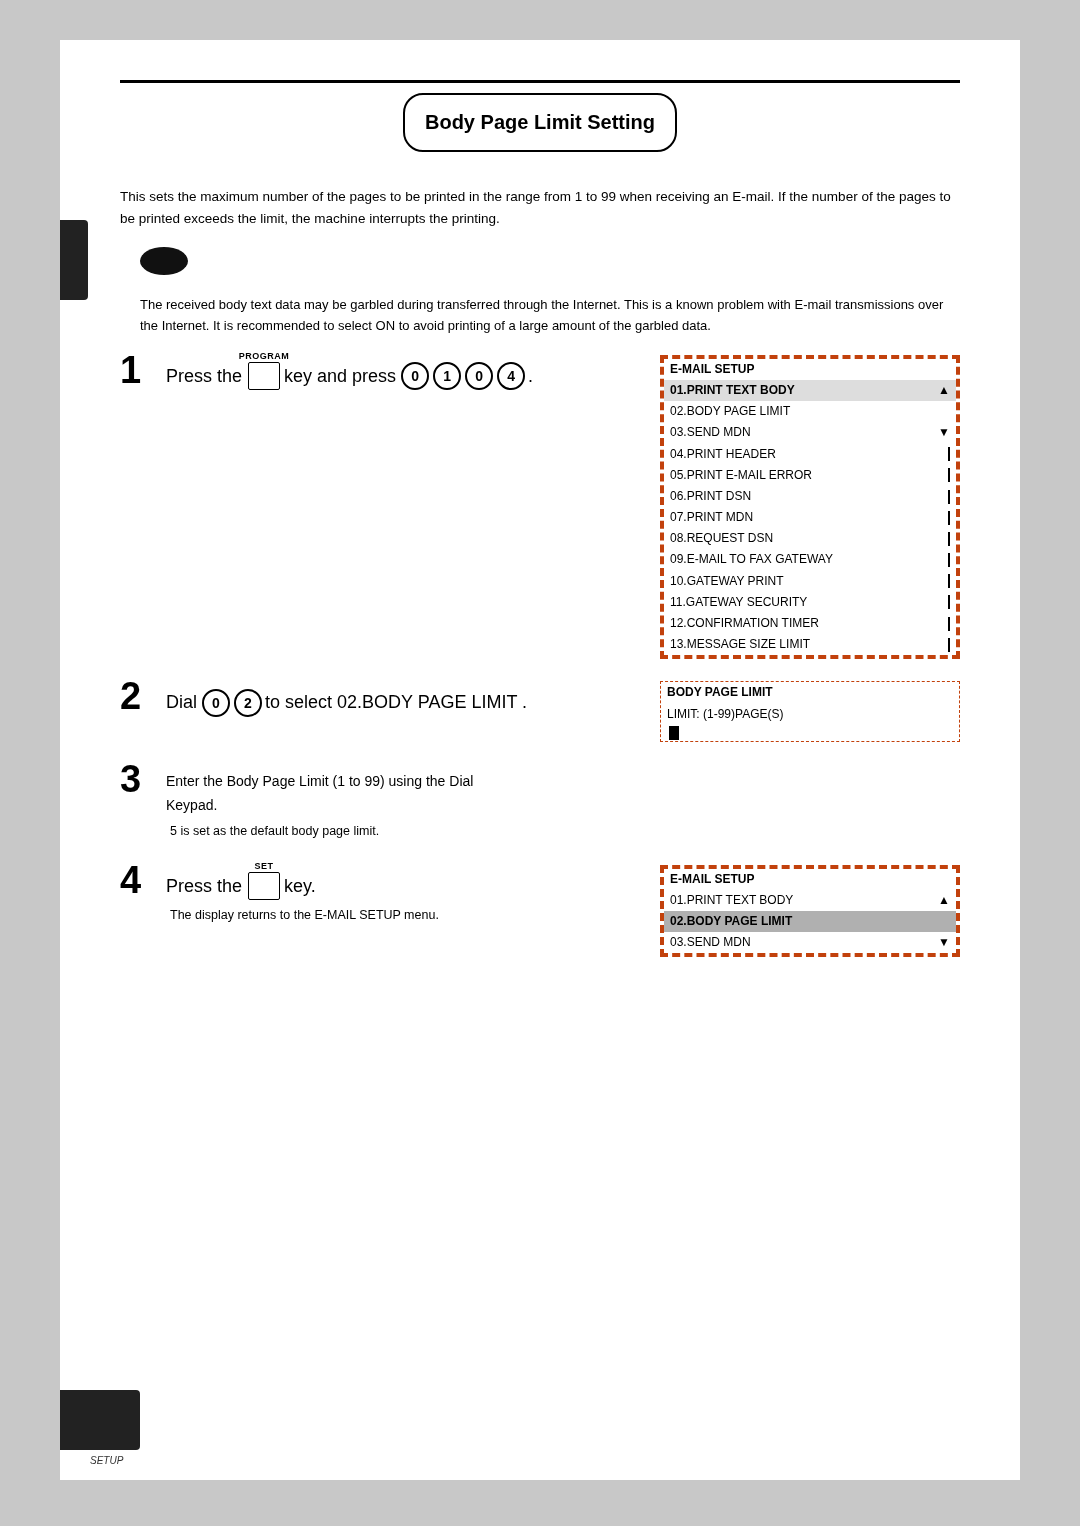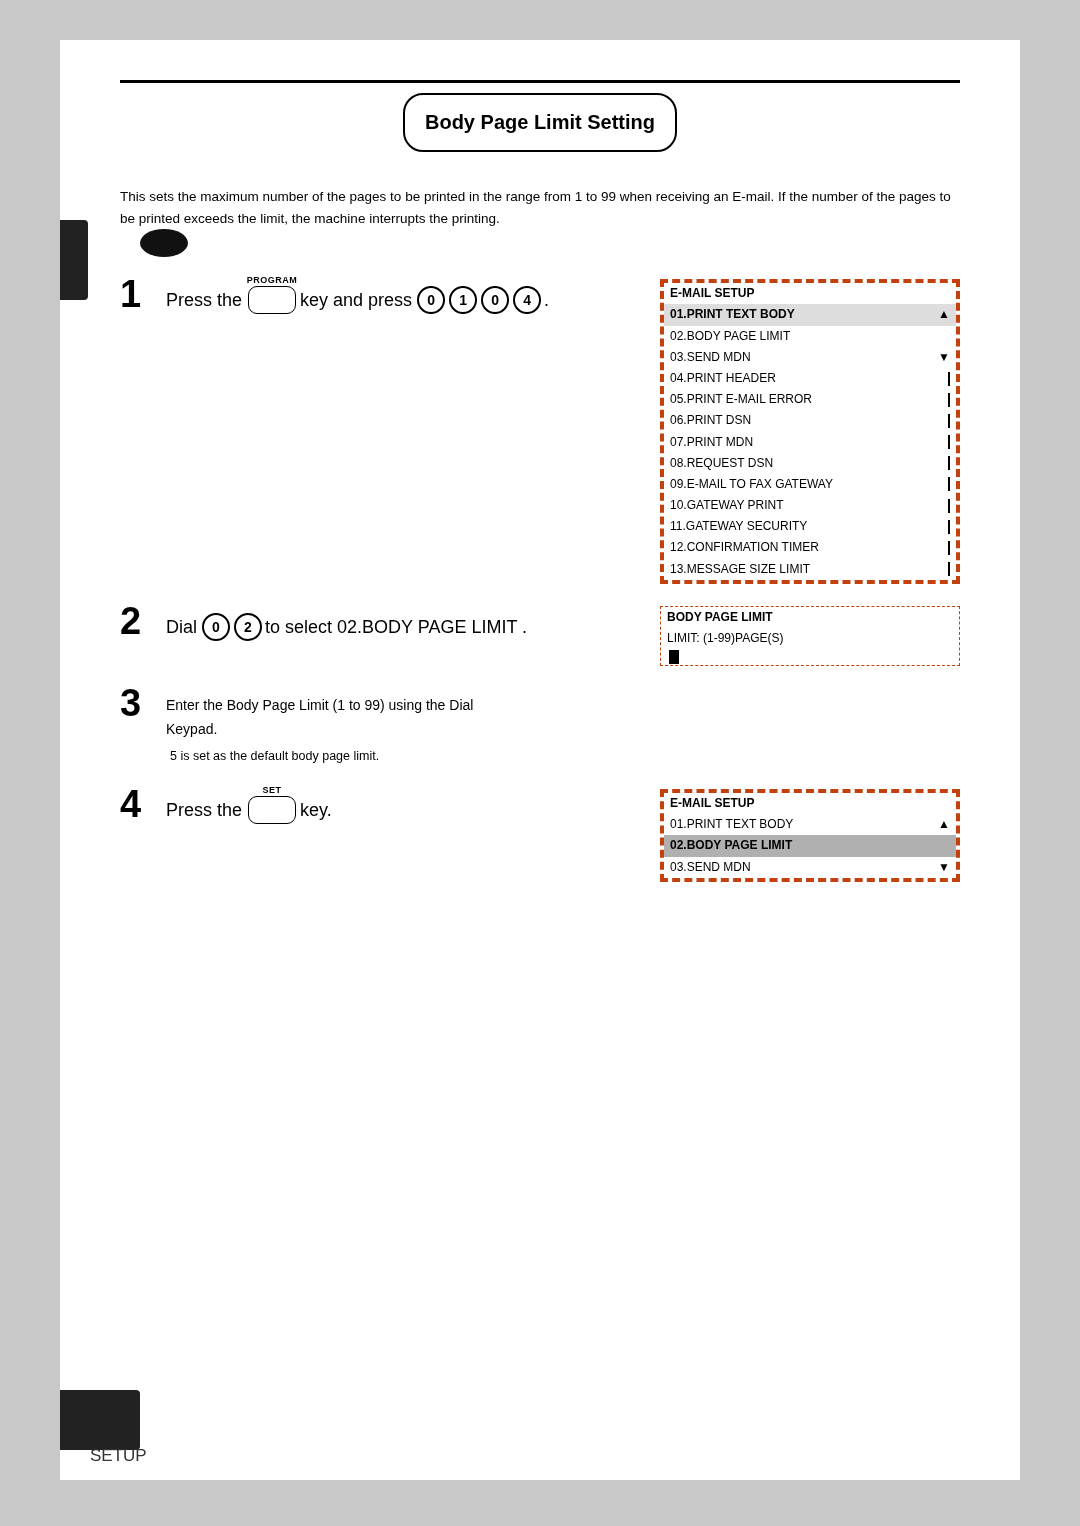--- a/index.html
+++ b/index.html
@@ -60,20 +60,21 @@
     .title-container {
       display: flex;
       justify-content: center;
       margin-bottom: 16px;
     }
 
     
     .description {
       font-size: 13.5px;
       line-height: 1.6;
+      margin-bottom: 18px;
     }
 
     
     .note-icon {
       width: 48px;
       height: 28px;
       background: #111;
       border-radius: 50%;
       margin: 0 0 8px 20px;
       display: inline-block;
@@ -172,24 +173,24 @@
       font-weight: bold;
       margin: 0 1px;
       vertical-align: middle;
       line-height: 1;
     }
 
     .key-button {
       display: inline-flex;
       align-items: center;
       justify-content: center;
-      width: 48px;
+      width: 32px;
       height: 28px;
       border: 1.5px solid #000;
-      border-radius: 9px;
+      border-radius: 2px;
       font-size: 11px;
       font-weight: normal;
       margin: 0 2px;
       vertical-align: middle;
       position: relative;
     }
 
     .key-label-above {
       font-size: 9px;
       position: absolute;
@@ -217,22 +218,23 @@
     .sub-text {
       font-size: 12.5px;
       margin-top: 4px;
       margin-left: 4px;
     }
 
     .bottom-label {
       position: absolute;
       bottom: 14px;
       left: 30px;
-      font-size: 17px;
+      font-size: 10px;
       color: #333;
+      font-style: italic;
     }
 
     .section-divider {
       border-top: 3px solid #000;
       margin-bottom: 0;
     }
 
     .display-cursor {
       display: inline-block;
       width: 10px;
@@ -260,20 +262,21 @@
   <div class="title-container">
     <div class="title-box">Body Page Limit Setting</div>
   </div>
 
   <p class="description">This sets the maximum number of the pages to be printed in the range from 1 to 99 when receiving an E-mail.  If the number of the pages to be printed exceeds the limit, the machine interrupts the printing.</p>
 
   <div style="margin-bottom: 8px;">
     <span class="note-icon"></span>
   </div>
 
+  <p class="note-text">The received body text data may be garbled during transferred through the Internet.  This is a known problem with E-mail transmissions over the Internet.  It is recommended to select ON to avoid printing of  a large amount of the garbled data.</p>
 
   <div class="steps">
 
     <div class="step-row">
       <div class="step-number">1</div>
       <div class="step-content">
         <div class="step-inline">
           <span class="step-inline-text">Press the</span>
           <span class="key-button">
             <span class="key-label-above">PROGRAM</span>
@@ -383,20 +386,21 @@
     <div class="step-row">
       <div class="step-number">4</div>
       <div class="step-content">
         <div class="step-inline">
           <span class="step-inline-text">Press the</span>
           <span class="key-button">
             <span class="key-label-above">SET</span>
           </span>
           <span class="step-inline-text">key.</span>
         </div>
+        <div class="sub-text">The display returns to the E-MAIL SETUP menu.</div>
       </div>
       <div class="step-right">
         <div class="display-box">
           <div class="display-row header">
             <span>E-MAIL SETUP</span>
           </div>
           <div class="display-row">
             <span>01.PRINT TEXT BODY</span>
             <span class="arrow-up">▲</span>
           </div>

